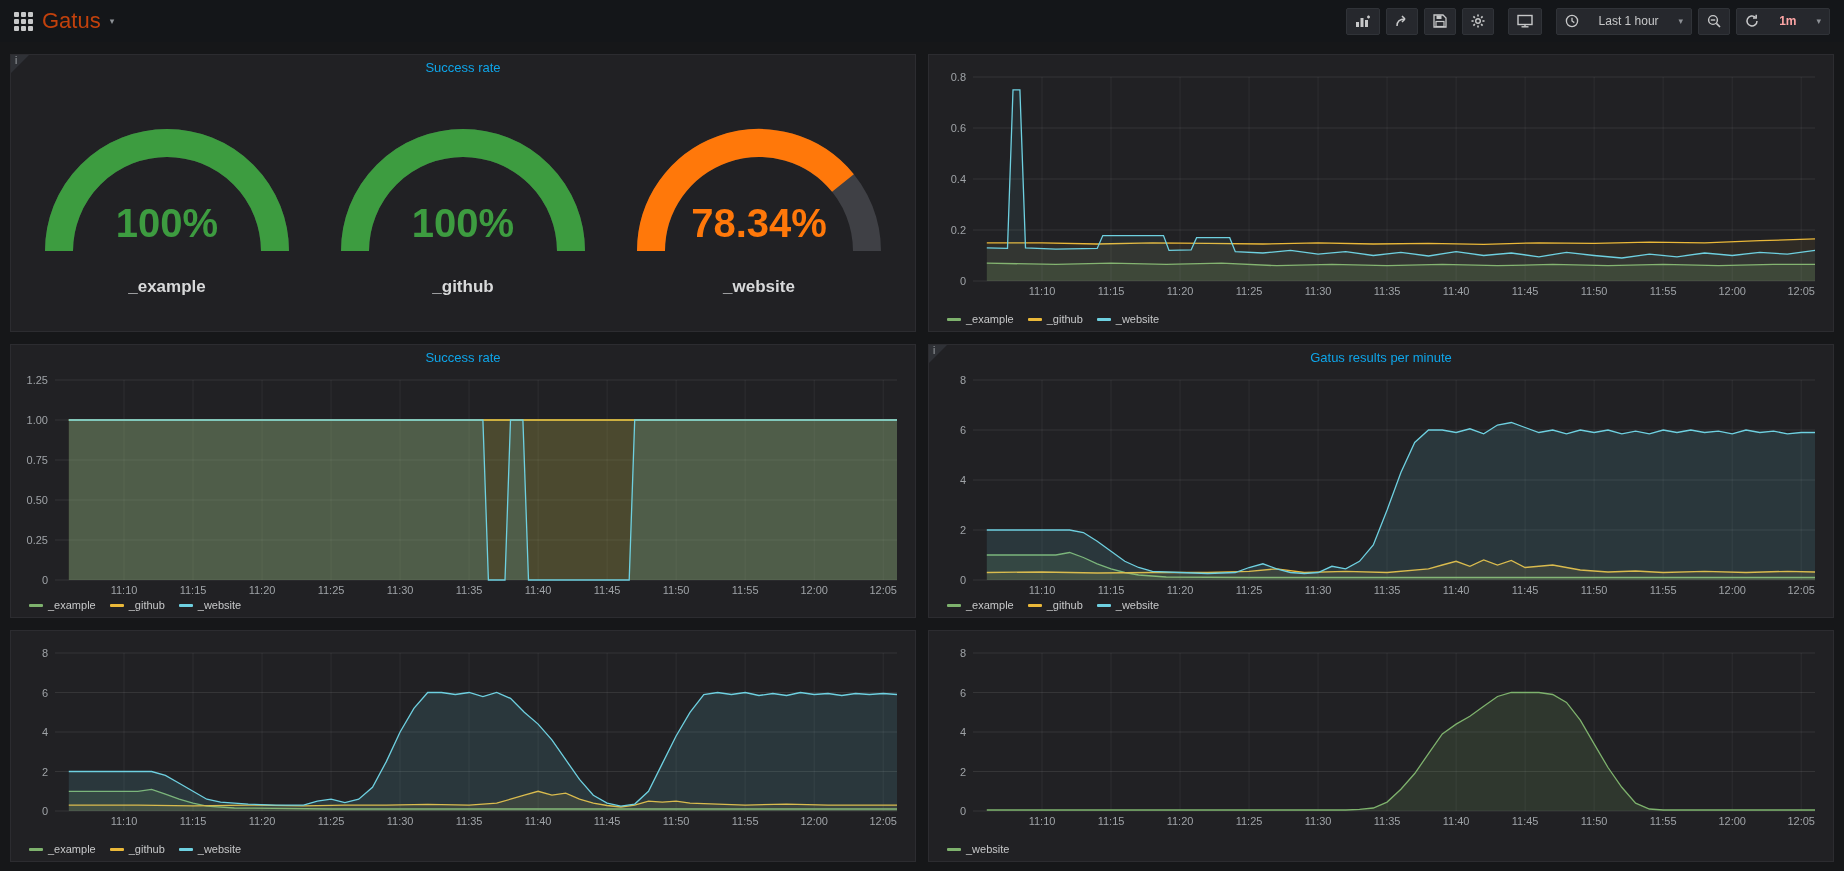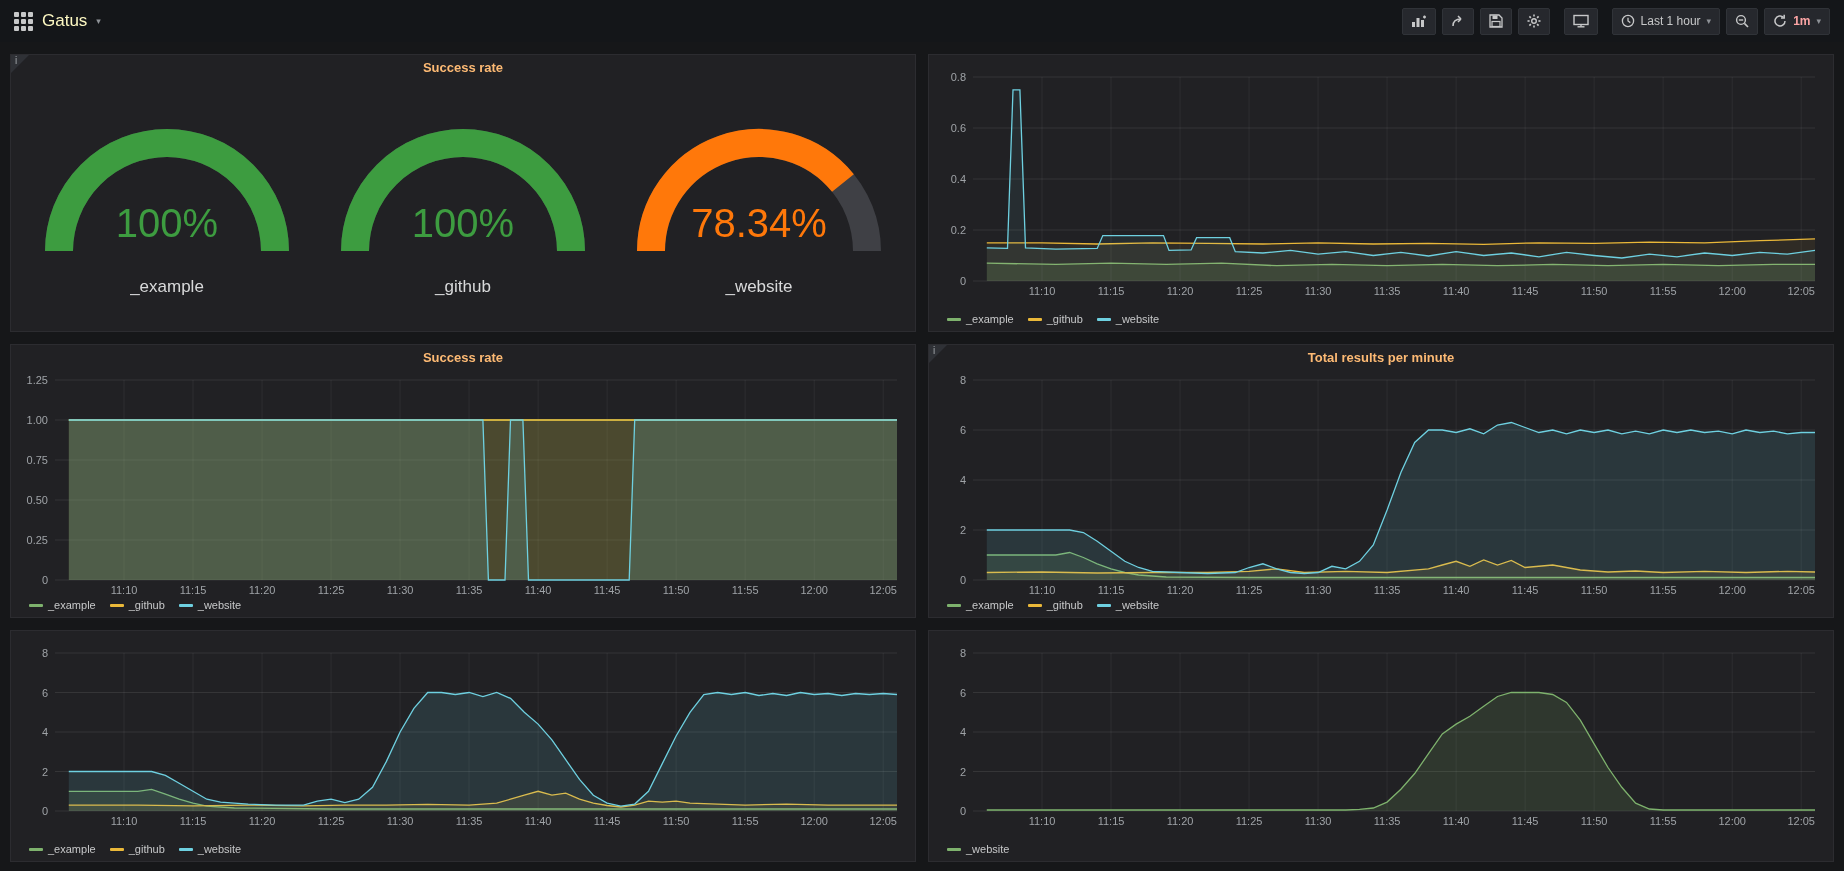--- a/index.html
+++ b/index.html
@@ -9,58 +9,58 @@
     font-family: "Liberation Sans", sans-serif;
   }
   
   .navbar {
     height: 42px; display: flex; align-items: center; justify-content: space-between;
     padding: 0 14px; background: #141619;
   }
   .nav-left { display: flex; align-items: center; gap: 9px; }
   .logo-grid { display: grid; grid-template-columns: repeat(3,5px); grid-template-rows: repeat(3,5px); gap: 2px; }
   .logo-grid span { background: #c7c8c9; border-radius: 1px; }
-  .nav-title { color: #fef9c3; font-size: 17px; cursor: pointer; }
+  .nav-title { color: #c2410c; font-size: 22px; cursor: pointer; }
   .caret { color: #8e9297; font-size: 9px; line-height: 1; }
   .nav-right { display: flex; align-items: center; gap: 14px; }
   .nav-group { display: flex; align-items: center; gap: 6px; }
   .nav-btn {
-    display: inline-flex; align-items: center; gap: 6px; height: 27px; padding: 0 8px;
+    display: inline-flex; align-items: center; gap: 20px; height: 27px; padding: 0 8px;
     background: #26282d; border: 1px solid #303338; border-radius: 2px;
     color: #c7c8c9; font-size: 12px; cursor: pointer; white-space: nowrap;
   }
   .nav-btn svg { display: block; }
   .refresh-value { color: #fca5a5; font-weight: bold; }
   
   .grid {
     display: grid; grid-template-columns: 1fr 1fr;
     grid-template-rows: 278px 274px 232px;
     gap: 12px; padding: 12px 10px 0;
   }
   .panel {
     background: #212124; border: 1px solid #2c2c30; position: relative;
     display: flex; flex-direction: column; min-width: 0;
   }
   .panel-title {
     height: 26px; line-height: 26px; text-align: center;
-    color: #fdba74; font-size: 13px; font-weight: 700; cursor: pointer;
+    color: #0ea5e9; font-size: 13px; font-weight: 400; cursor: pointer;
   }
   .info-corner {
     position: absolute; top: 0; left: 0; width: 0; height: 0; z-index: 2;
     border-top: 18px solid #2f3136; border-right: 18px solid transparent; cursor: pointer;
   }
   .info-corner i { position: absolute; top: -18px; left: 4px; font-size: 10px; font-style: normal; color: #9fa3a7; }
   .chart-body { flex: 1; display: flex; flex-direction: column; padding: 2px 8px 4px; min-height: 0; }
   svg.chart { flex: 1; width: 100%; min-height: 0; }
   .legend { height: 16px; display: flex; align-items: center; gap: 14px; padding-left: 10px; }
   .legend-item { display: inline-flex; align-items: center; gap: 5px; color: #c7c8c9; font-size: 11px; cursor: pointer; }
   .legend-swatch { width: 14px; height: 3px; border-radius: 1px; }
   
   .gauge-body { justify-content: flex-start; padding-top: 8px; }
-  .gauge-row { display: flex; justify-content: space-around; align-items: flex-start; width: 100%; }
+  .gauge-row { display: flex; justify-content: space-around; align-items: flex-start; width: 100%; font-weight: bold; }
   .gauge { display: flex; flex-direction: column; align-items: center; }
   .gauge-label { margin-top: 8px; color: #d8d9da; font-size: 17px; }
   text { user-select: none; }
 </style>
 </head>
 <body>
 
 <header class="navbar">
   <div class="nav-left">
     <span class="logo-grid">
@@ -312,21 +312,21 @@
             <span>_website</span>
           </span>
         </div>
     </div>
   </section>
 
   <section class="panel">
     <div class="info-corner">
         <i>i</i>
       </div>
-    <h2 class="panel-title">Total results per minute</h2>
+    <h2 class="panel-title">Gatus results per minute</h2>
     <div class="chart-body">
       <svg class="chart" viewBox="0 0 888 224">
           <line x1="105.01639344262294" x2="105.01639344262294" y1="7" y2="207" stroke="rgba(255,255,255,0.06)" stroke-width="1"></line>
           <text x="105.01639344262294" y="221" text-anchor="middle" fill="#9fa3a7" font-size="11">11:10</text>
           <line x1="174.03278688524588" x2="174.03278688524588" y1="7" y2="207" stroke="rgba(255,255,255,0.06)" stroke-width="1"></line>
           <text x="174.03278688524588" y="221" text-anchor="middle" fill="#9fa3a7" font-size="11">11:15</text>
           <line x1="243.04918032786884" x2="243.04918032786884" y1="7" y2="207" stroke="rgba(255,255,255,0.06)" stroke-width="1"></line>
           <text x="243.04918032786884" y="221" text-anchor="middle" fill="#9fa3a7" font-size="11">11:20</text>
           <line x1="312.06557377049177" x2="312.06557377049177" y1="7" y2="207" stroke="rgba(255,255,255,0.06)" stroke-width="1"></line>
           <text x="312.06557377049177" y="221" text-anchor="middle" fill="#9fa3a7" font-size="11">11:25</text>

